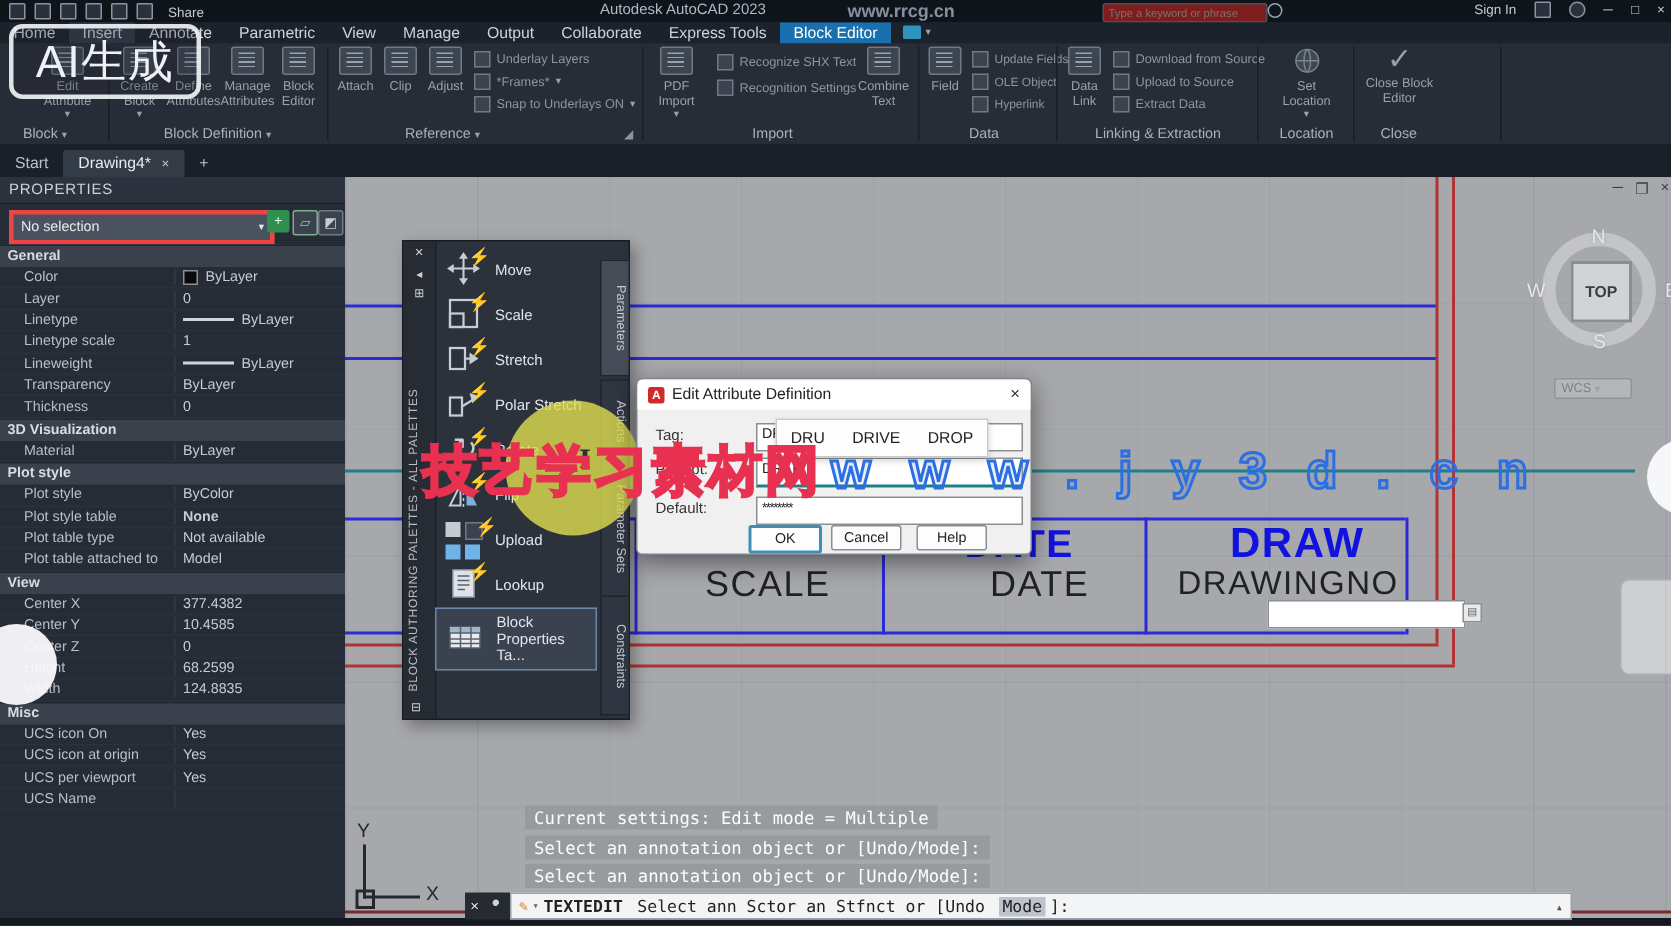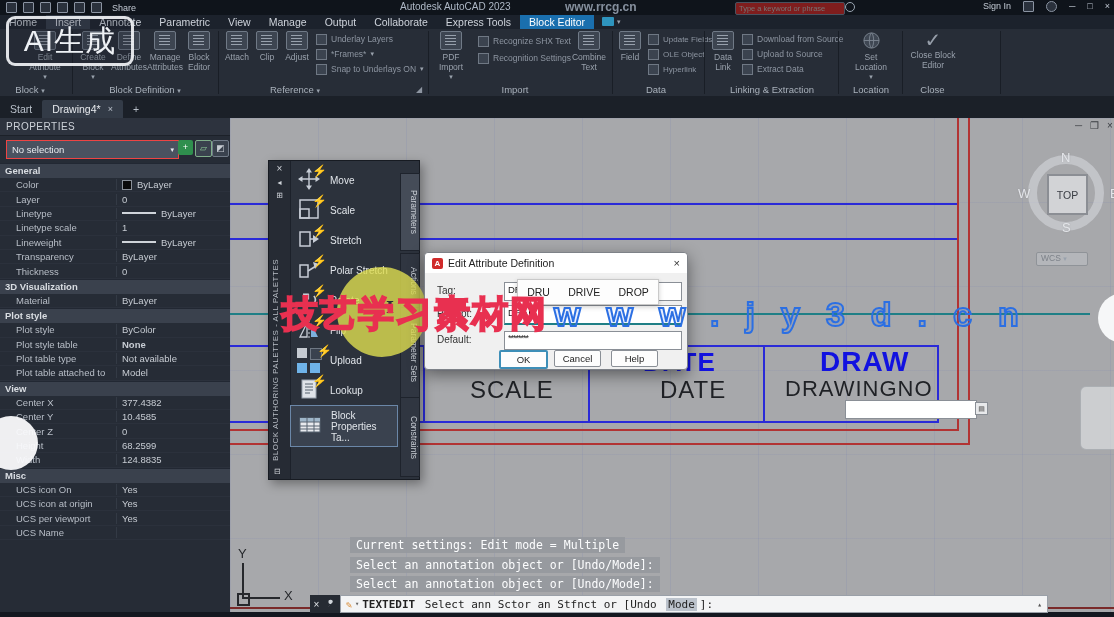--- a/index.html
+++ b/index.html
@@ -34,21 +34,21 @@
   .car{font-size:7px;color:#99a1ac}
   .bigcheck{font-size:20px;color:#969ea9;line-height:18px;margin-bottom:2px}
   
   .filetabs{left:0;top:96px;width:1114px;height:22px;background:#1b2028;color:#b9c0ca;font-size:10.5px;display:flex;align-items:flex-end}
   .ftab{padding:3px 10px}
   .ftab.active{background:#333b47;color:#e6e9ed;border-radius:2px 2px 0 0;display:flex;gap:7px;align-items:center}
   
   .props{left:0;top:118px;width:230px;height:499px;background:#262c36;border-right:1px solid #141820}
   .ptitle{height:17px;line-height:17px;background:#2d333e;border-bottom:1px solid #1c2129;color:#cdd2d9;font-size:10px;padding-left:6px;letter-spacing:.5px}
   .pselrow{position:absolute;left:0;top:21px;width:230px;height:20px}
-  .psel{position:absolute;left:6px;top:1px;width:166px;height:17px;background:#4a5260;border:1px solid #ef4444;color:#e8ebef;
+  .psel{position:absolute;left:6px;top:1px;width:166px;height:17px;background:#4a5260;border:3px solid #ef4444;color:#e8ebef;
         font-size:9.5px;line-height:17px;padding-left:5px;display:flex;justify-content:space-between;align-items:center}
   .pselic{position:absolute;top:1px;width:15px;height:15px;border-radius:2px;font-size:9px;text-align:center;line-height:15px}
   .shead{height:14px;line-height:14px;background:#3a414d;color:#d9dde2;font-size:9.5px;padding-left:5px;font-weight:bold;display:flex;justify-content:space-between;border-top:1px solid #222833}
   .shead .car{margin-right:6px;color:#cdd2d9}
   .prow{height:13.4px;display:flex;border-bottom:1px solid #2b313c;font-size:9.5px;align-items:center}
   .pk{width:100px;padding-left:16px;color:#b9bfc8;border-right:1px solid #333a45;overflow:hidden;white-space:nowrap}
   .pv{flex:1;padding-left:5px;color:#c7ccd3;display:flex;align-items:center;gap:5px;overflow:hidden;white-space:nowrap}
   .sw{width:8px;height:8px;background:#0a0a0a;border:1px solid #8a9099}
   .lsmp{display:inline-block;width:34px;height:2px;background:#cfd4da}
   .wcircle{left:-16px;top:298px;width:54px;height:54px;border-radius:50%;background:rgba(250,250,252,.95);z-index:3}
@@ -515,21 +515,21 @@
     <span class="clab" style="left:555px;top:258px;font-size:22px">DRAWINGNO</span>
 
     <input style="position: absolute; left: 615px; top: 282px; width: 126px; height: 15px; border: 1px solid rgb(138, 143, 150); background: rgb(255, 255, 255); font-size: 10px;">
     <span class="abs" style="left:745px;top:284px;width:11px;height:11px;background:#e8e9eb;border:1px solid #8a8f96;font-size:7px;line-height:11px;text-align:center;color:#555">▤</span>
 
     <div class="abs" style="left:798px;top:37px;width:58px;height:58px;border:9px solid rgba(222,224,230,.5);border-radius:50%"></div>
     <span class="vcl" style="left:831px;top:32px">N</span>
     <span class="vcl" style="left:788px;top:68px">W</span>
     <span class="vcl" style="left:880px;top:68px">E</span>
     <span class="vcl" style="left:832px;top:102px">S</span>
-    <div class="abs" style="left:817px;top:56px;width:37px;height:37px;background:#d2d3d6;border:2px solid #8b8e94;display:flex;align-items:center;justify-content:center;font-size:10.5px;font-weight:normal;color:#3a3d44">TOP</div>
+    <div class="abs" style="left:817px;top:56px;width:37px;height:37px;background:#d2d3d6;border:2px solid #8b8e94;display:flex;align-items:center;justify-content:center;font-size:10.5px;font-weight:bold;color:#3a3d44">TOP</div>
     <div class="abs" style="left:806px;top:134px;width:46px;height:12px;background:#b4b6ba;border:1px solid #8f9398;border-radius:2px;font-size:8.5px;color:#7d8289;padding-left:4px"><span>WCS</span> <span class="car">▾</span></div>
 
     <div class="abs" style="left:845px;top:2px;display:flex;gap:8px;color:#3a3d42;font-size:10px">
       <span>─</span>
       <span>❐</span>
       <span>×</span>
     </div>
 
     <div class="abs" style="left:868px;top:175px;width:26px;height:50px;background:#f6f7f8;border-radius:25px 0 0 25px"></div>
     <div class="abs" style="left:850px;top:268px;width:40px;height:62px;background:rgba(235,236,238,.55);border:1px solid rgba(150,155,160,.6);border-radius:6px"></div>

